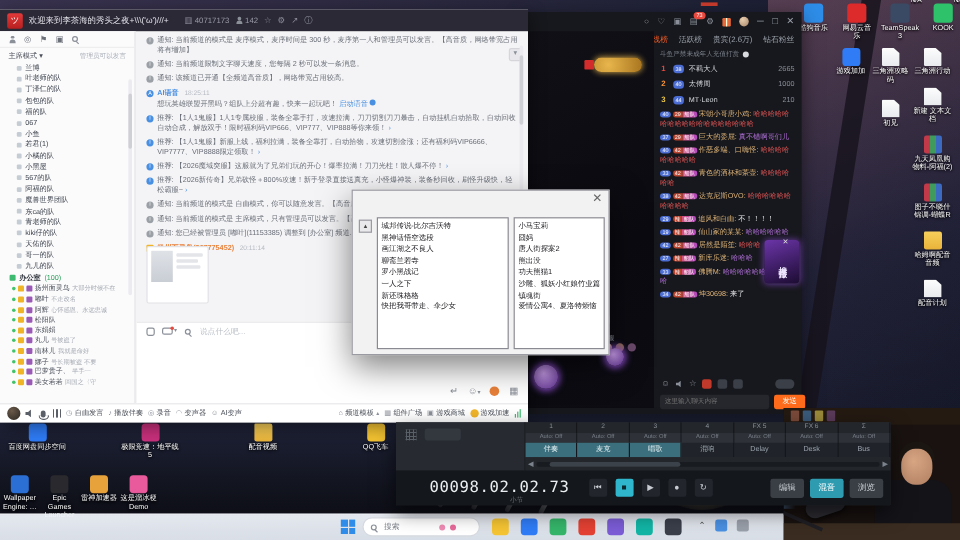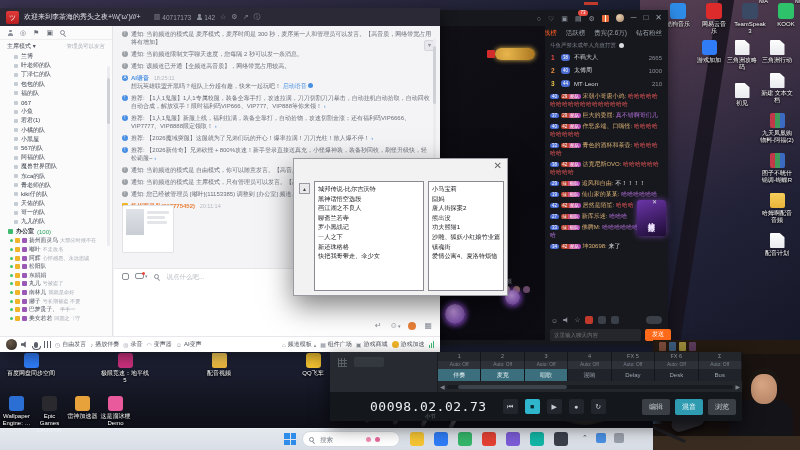--- a/index.html
+++ b/index.html
@@ -172,21 +172,21 @@
   .mx-a{height:8px;background:#2e3238;}
   .mx-a span{flex:1;border-right:1px solid #1a1d22;color:#7c828c;font-size:4.8px;
              text-align:center;line-height:8px;}
   .mx-n{height:12px;}
   .mx-n span{flex:1;border-right:1px solid #14161a;font-size:6px;text-align:center;line-height:12px;}
   .mx-s{height:11px;background:#23272c;align-items:center;display:flex;padding:0 2px;gap:2px;}
   .mx-s .tr{flex:1;height:4px;background:#181b1f;border-radius:2px;position:relative;}
   .mx-s .th{position:absolute;left:4%;width:38%;height:4px;background:#3c424a;border-radius:2px;}
   .transport{left:0;top:40px;width:412px;height:29px;background:#14171b;display:flex;align-items:center;}
   .t-time{font-family:"DejaVu Sans Mono","Liberation Mono",monospace;color:#eceff2;
-          font-size:13px;letter-spacing:0.5px;margin-left:40px;}
+          font-size:13px;letter-spacing:0.5px;margin-left:28px;}
   .t-unit{color:#6a7078;font-size:5.5px;position:absolute;left:95px;top:21px;}
   .t-btn{width:15px;height:15px;margin-left:7px;background:#22262c;border-radius:2px;
          color:#c8ccd2;font-size:7px;text-align:center;line-height:15px;}
   .t-stop{background:#2fb6cc;color:#0a2a30;}
   .mx-b{height:16px;border-radius:2px;font-size:7px;text-align:center;margin-left:5px;
         padding:0 7px;line-height:16px;}
 
   
   .taskbar{left:0;top:428px;width:800px;height:22px;
            background:linear-gradient(180deg,rgba(238,242,248,.95),rgba(226,232,240,.95));

